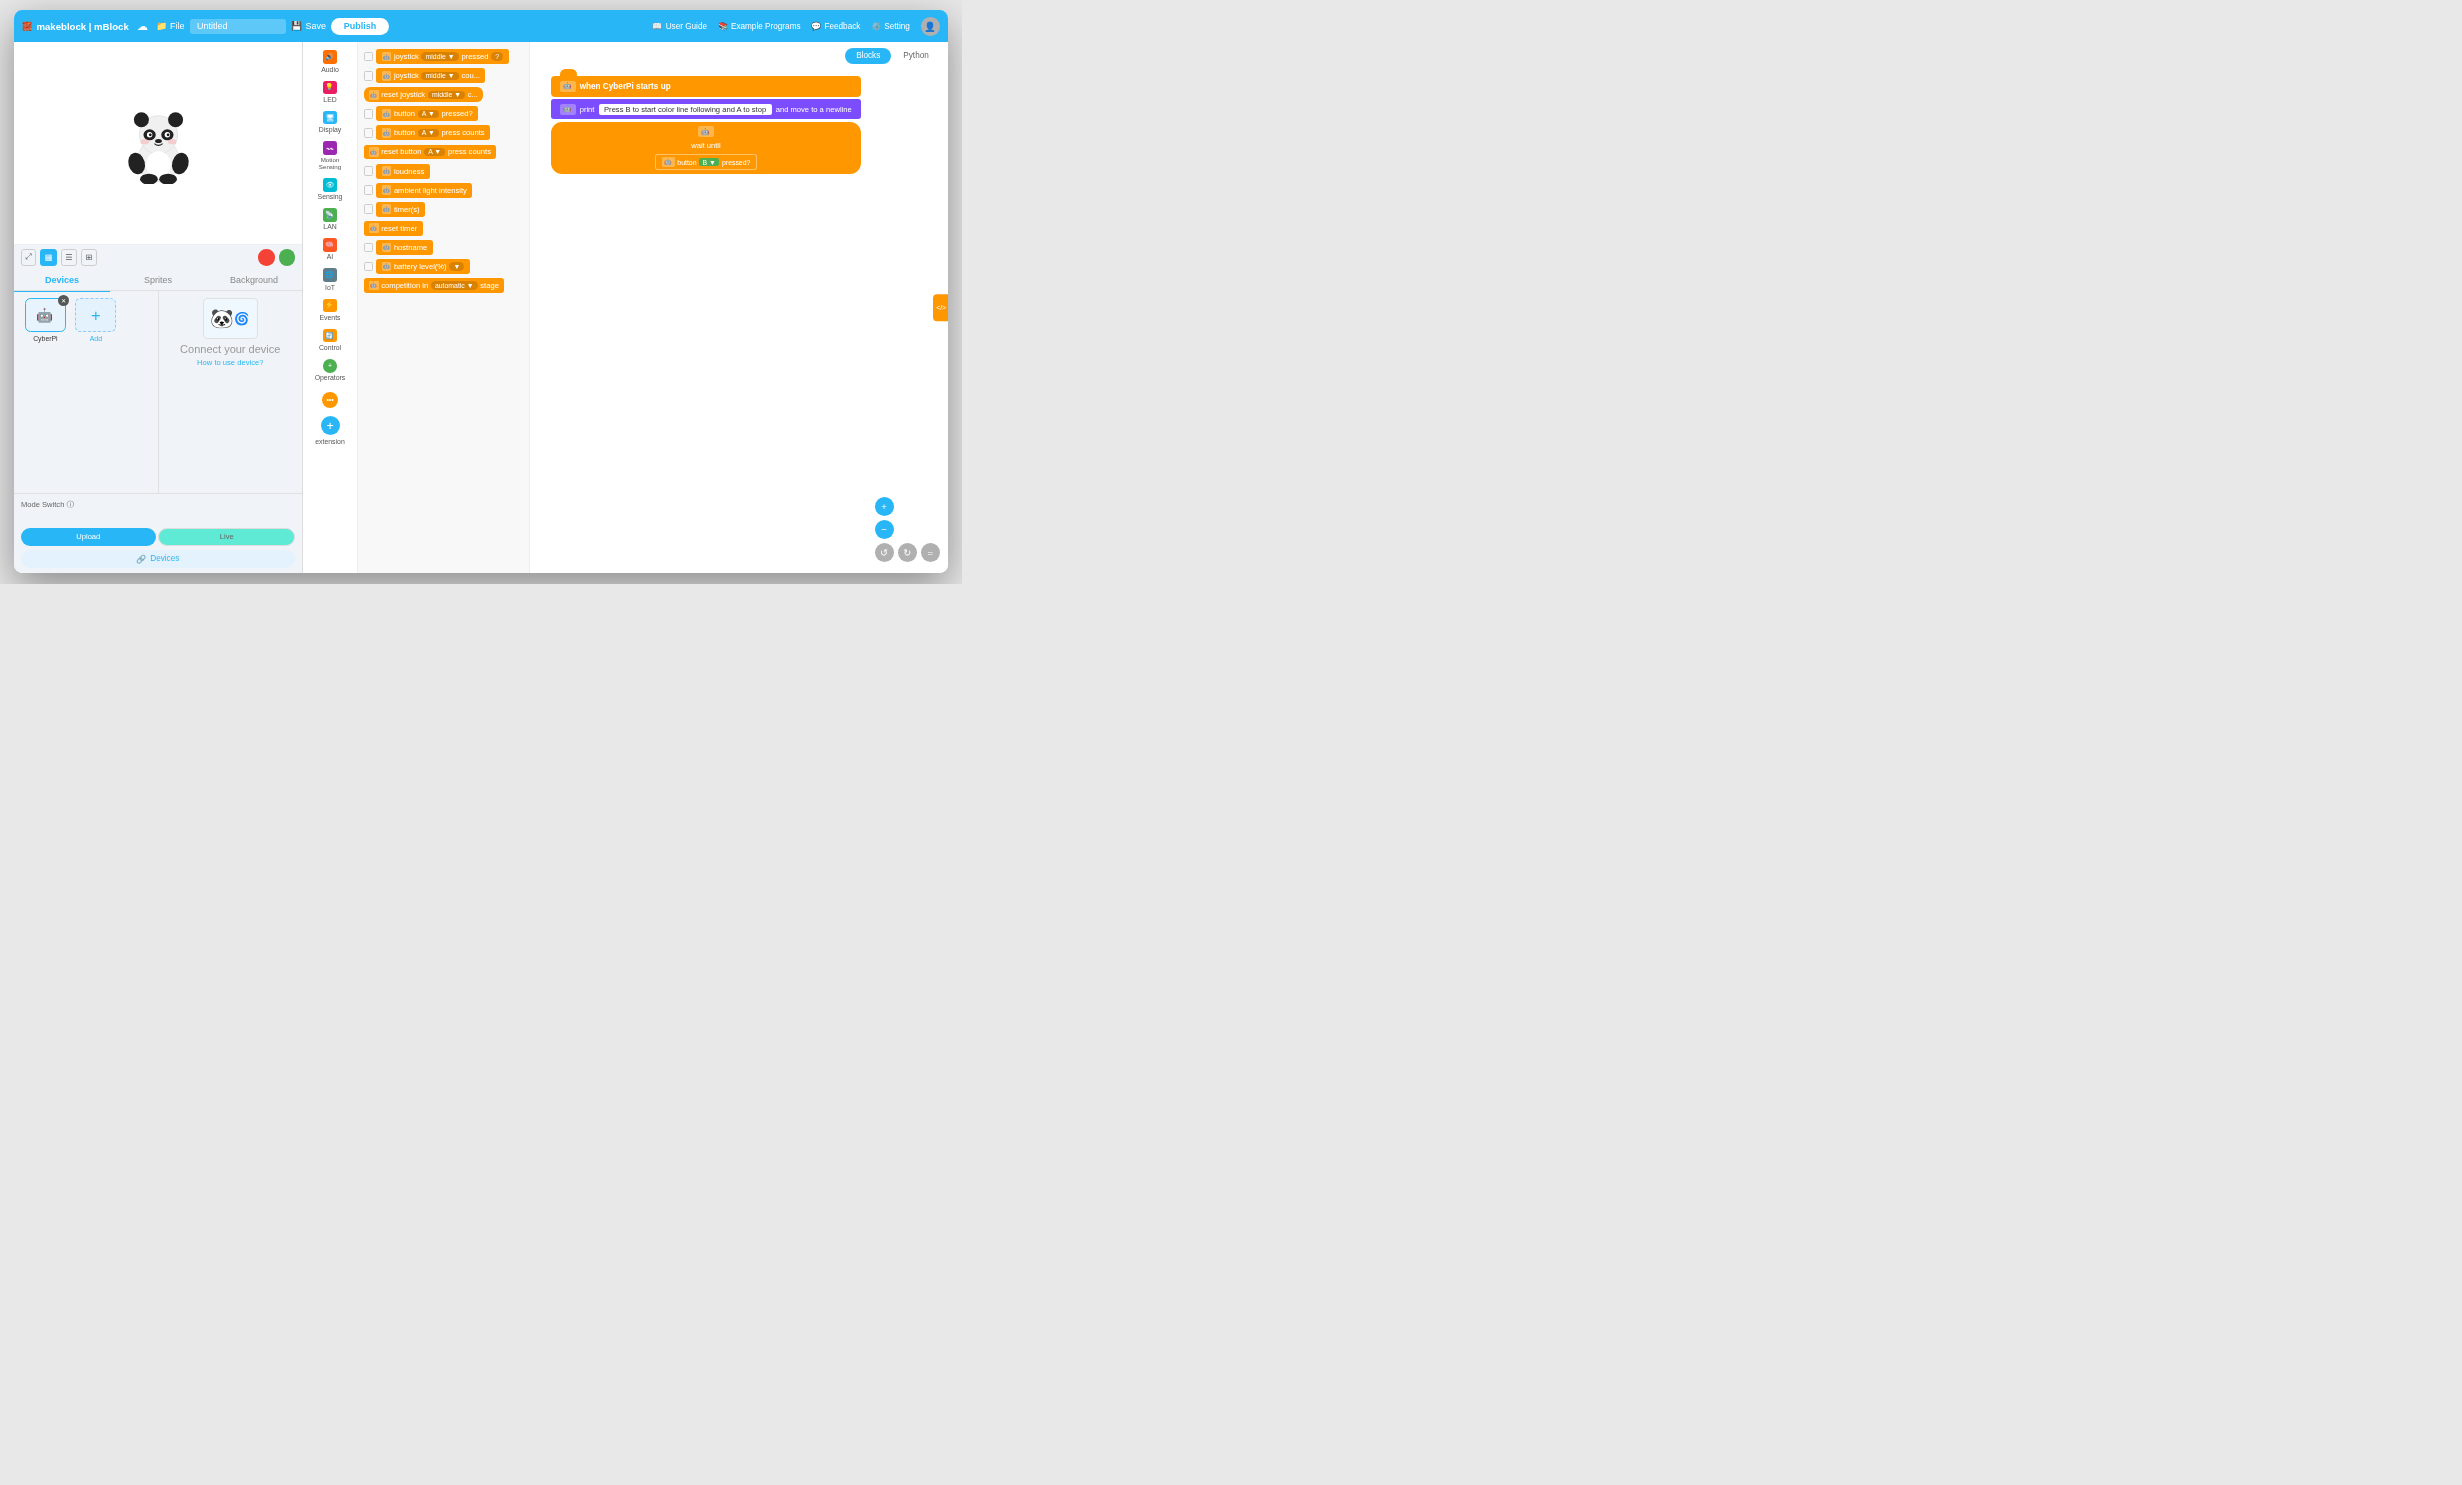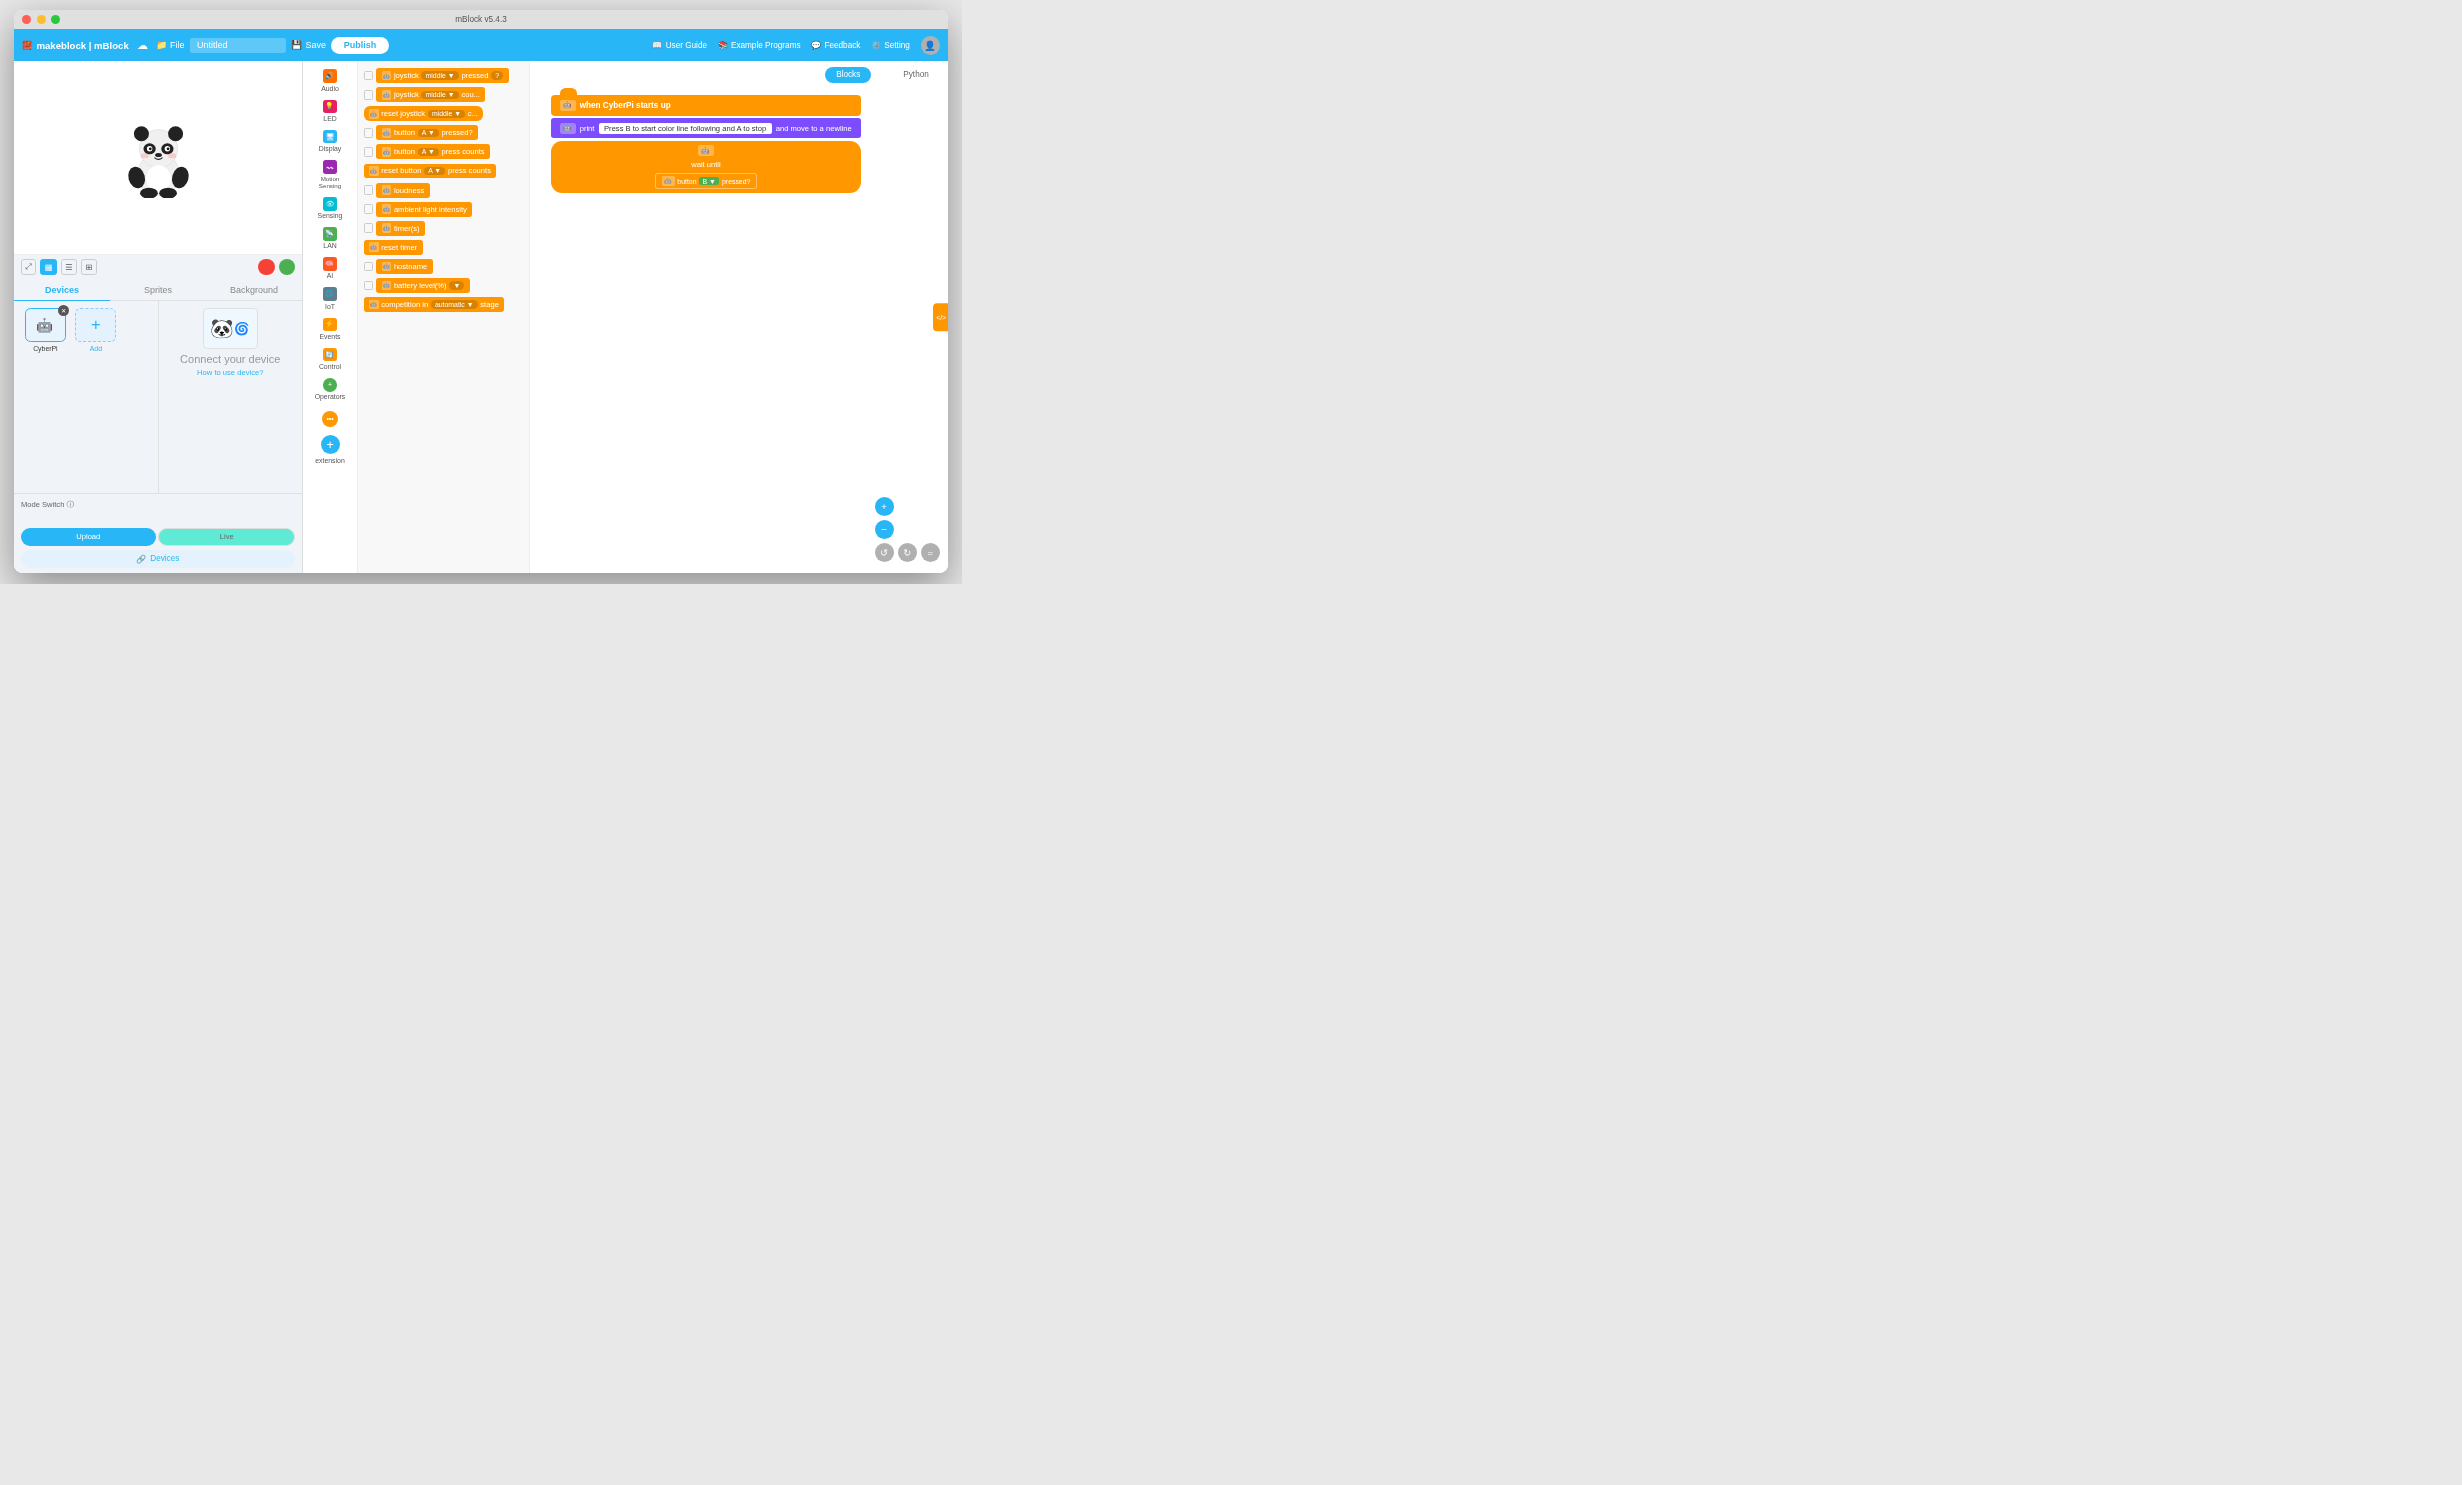--- a/index.html
+++ b/index.html
@@ -504,21 +504,21 @@
     .coding-area {
       flex: 1;
       background: white;
       position: relative;
       overflow: hidden;
     }
     .coding-tabs {
       display: flex;
       align-items: center;
       padding: 5.5px 8.2px 0;
-      gap: 21px;
+      gap: 1px;
       position: absolute;
       top: 0;
       right: 0;
     }
     .code-tab {
       padding: 3.4px 11px;
       border-radius: 13.7px;
       font-size: 8.2px;
       cursor: pointer;
       border: none;
@@ -643,26 +643,20 @@
 
     
     ::-webkit-scrollbar { width: 2.7px; }
     ::-webkit-scrollbar-thumb { background: #ccc; border-radius: 1.4px; }
   </style>
 </head>
 <body>
 
 <div class="window">
 
-  <div class="titlebar">
-    <div class="traffic-light tl-red"></div>
-    <div class="traffic-light tl-yellow"></div>
-    <div class="traffic-light tl-green"></div>
-    <span class="titlebar-title">mBlock v5.4.3</span>
-  </div>
 
   <div class="menubar">
     <span class="brand">
       <span style="font-size:8.2px;">🧱</span>
       <span>makeblock | mBlock</span>
     </span>
     <button class="menu-icon-btn">☁</button>
     <button class="menu-file-btn">
       <span>📁</span>
       <span>File</span>

